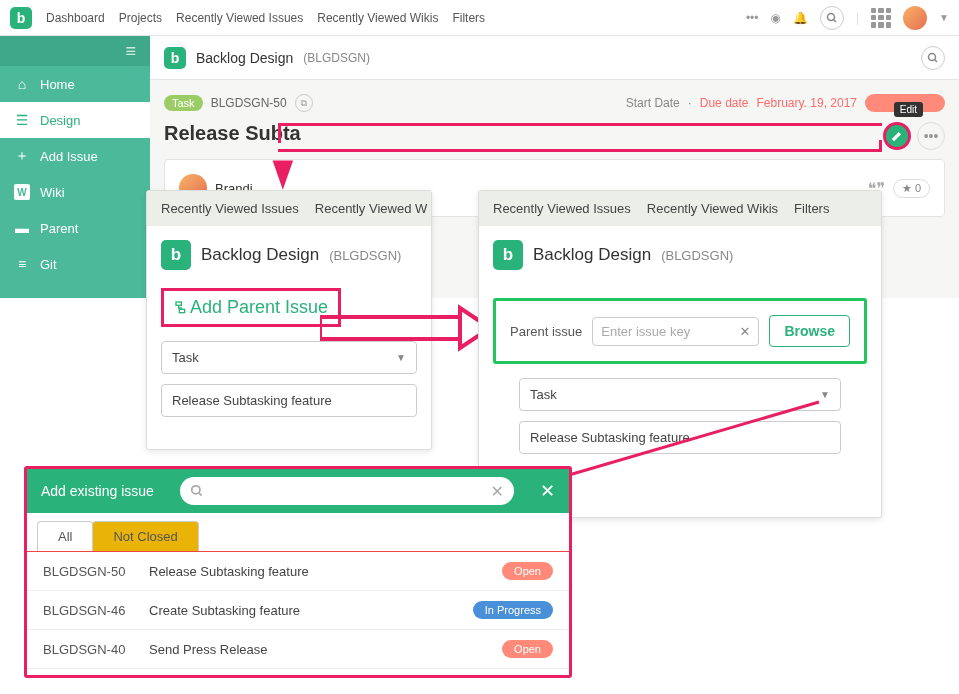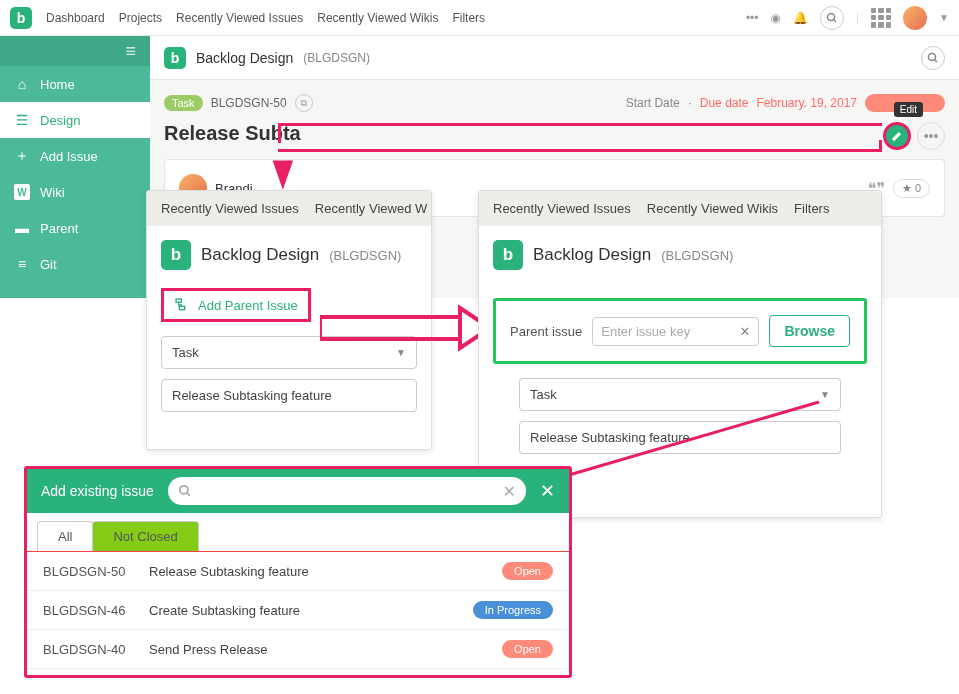--- a/index.html
+++ b/index.html
@@ -40,38 +40,38 @@
 .star-btn { border: 1px solid #ddd; border-radius: 12px; padding: 2px 8px; font-size: 11px; color: #888; display: flex; align-items: center; gap: 3px; }
 
 .panel { position: absolute; background: #fff; border: 1px solid #ddd; box-shadow: 0 2px 6px rgba(0,0,0,0.1); border-radius: 3px; }
 .panel-left { left: 146px; top: 190px; width: 286px; height: 260px; }
 .panel-right { left: 478px; top: 190px; width: 404px; height: 328px; }
 .panel-nav { background: #eceee8; padding: 10px 14px; font-size: 13px; color: #444; display: flex; gap: 16px; white-space: nowrap; overflow: hidden; }
 .panel-proj { display: flex; align-items: center; gap: 10px; padding: 14px; }
 .panel-proj .logo-sq { width: 30px; height: 30px; font-size: 17px; }
 .panel-proj-name { font-size: 17px; font-weight: 500; }
 .panel-proj-key { font-size: 13px; color: #888; }
-.add-parent { margin: 4px 14px; border: 3px solid #e91e63; display: inline-flex; align-items: center; gap: 8px; padding: 6px 10px; color: #2ab27b; font-size: 13px; font-weight: 500; cursor: pointer; }
+.add-parent { margin: 4px 14px; border: 3px solid #e91e63; display: inline-flex; align-items: center; padding: 6px 10px; color: #2ab27b; font-size: 18px; font-weight: 500; cursor: pointer; }
 .dd-ico { width: 16px; height: 16px; }
 .field { margin: 10px 14px; }
 .select-box { border: 1px solid #ccc; border-radius: 4px; padding: 8px 10px; font-size: 13px; color: #444; display: flex; justify-content: space-between; align-items: center; cursor: pointer; }
 .text-box { border: 1px solid #ccc; border-radius: 4px; padding: 8px 10px; font-size: 13px; color: #444; }
 .parent-row { margin: 14px; border: 3px solid #22c55e; padding: 14px; display: flex; align-items: center; gap: 10px; border-radius: 3px; }
 .parent-label { font-size: 13px; color: #555; }
 .parent-input { flex: 1; border: 1px solid #ccc; border-radius: 4px; padding: 6px 8px; font-size: 13px; color: #aaa; display: flex; align-items: center; justify-content: space-between; }
 .browse-btn { border: 1px solid #2ab27b; color: #2ab27b; font-weight: 600; padding: 7px 14px; border-radius: 4px; font-size: 14px; cursor: pointer; }
 
 .modal { position: absolute; left: 24px; top: 466px; width: 548px; height: 212px; border: 3px solid #e91e63; background: #fff; border-radius: 3px; overflow: hidden; }
-.modal-hdr { background: #2ab27b; color: #fff; display: flex; align-items: center; padding: 8px 14px; gap: 14px; justify-content: space-between; }
+.modal-hdr { background: #2ab27b; color: #fff; display: flex; align-items: center; padding: 8px 14px; gap: 26px; justify-content: space-between; }
 .modal-title { font-size: 14px; font-weight: 500; }
 .modal-search { flex: 1; background: #fff; border-radius: 16px; height: 28px; display: flex; align-items: center; padding: 0 10px; color: #999; gap: 8px; }
 .modal-search input { border: none; flex: 1; outline: none; font-size: 13px; }
 .modal-close { color: #fff; font-size: 18px; cursor: pointer; }
 .tabs-row { display: flex; border-bottom: 1px solid #ef4444; padding: 8px 10px 0; gap: 0; }
-.tab { border: 1px solid #ccc; border-bottom: none; padding: 7px 20px; font-size: 13px; color: #555; background: #84cc16; cursor: pointer; border-radius: 4px 4px 0 0; margin-right: -1px; }
+.tab { border: 1px solid #ccc; border-bottom: none; padding: 7px 20px; font-size: 13px; color: #555; background: #eab308; cursor: pointer; border-radius: 4px 4px 0 0; margin-right: -1px; }
 .tab.active { background: #fff; position: relative; z-index: 1; }
 .issue-list { overflow-y: auto; max-height: 118px; }
 .issue-row { display: flex; align-items: center; padding: 10px 16px; border-bottom: 1px solid #eee; font-size: 13px; gap: 16px; cursor: pointer; }
 .issue-row .ik { width: 90px; color: #555; }
 .issue-row .ititle { flex: 1; color: #444; }
 .status-b { border-radius: 11px; color: #fff; font-size: 11px; padding: 3px 12px; }
 .st-open { background: #ff8a7a; }
 .st-prog { background: #4a90d9; }
 
 .arrow-down { position: absolute; left: 258px; top: 143px; color: #e91e63; font-size: 50px; transform: scaleX(0.7); }

